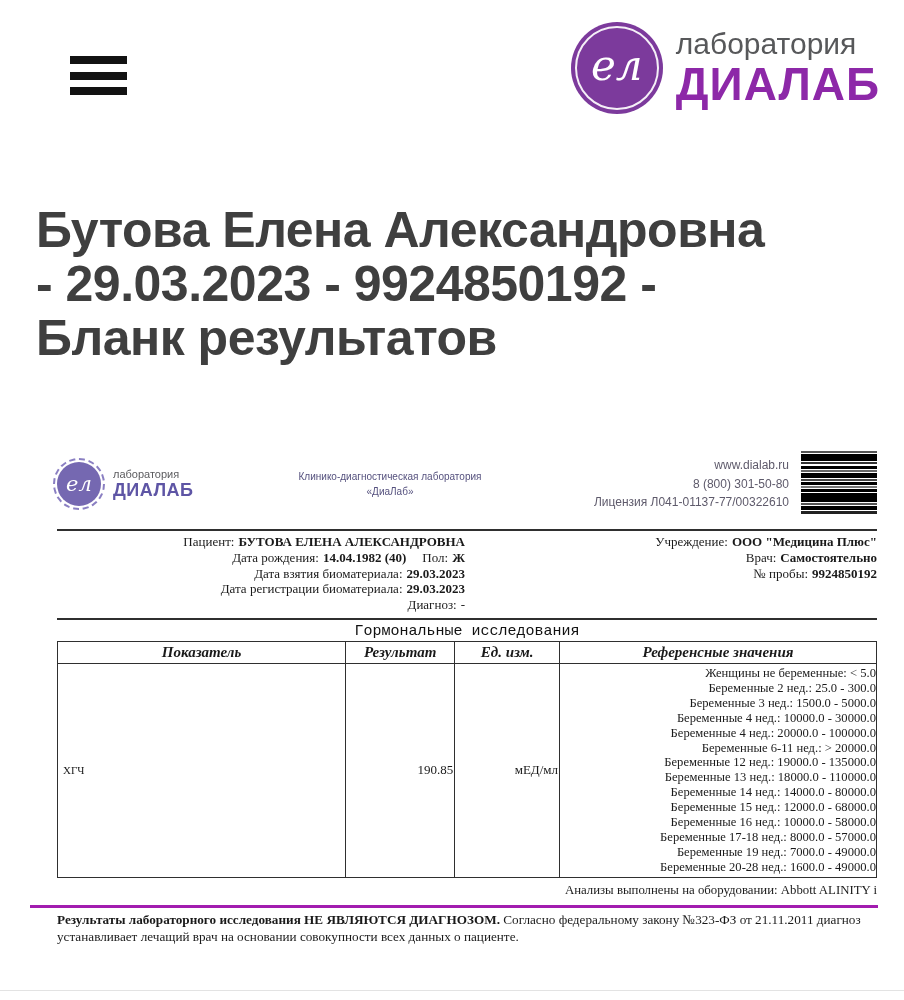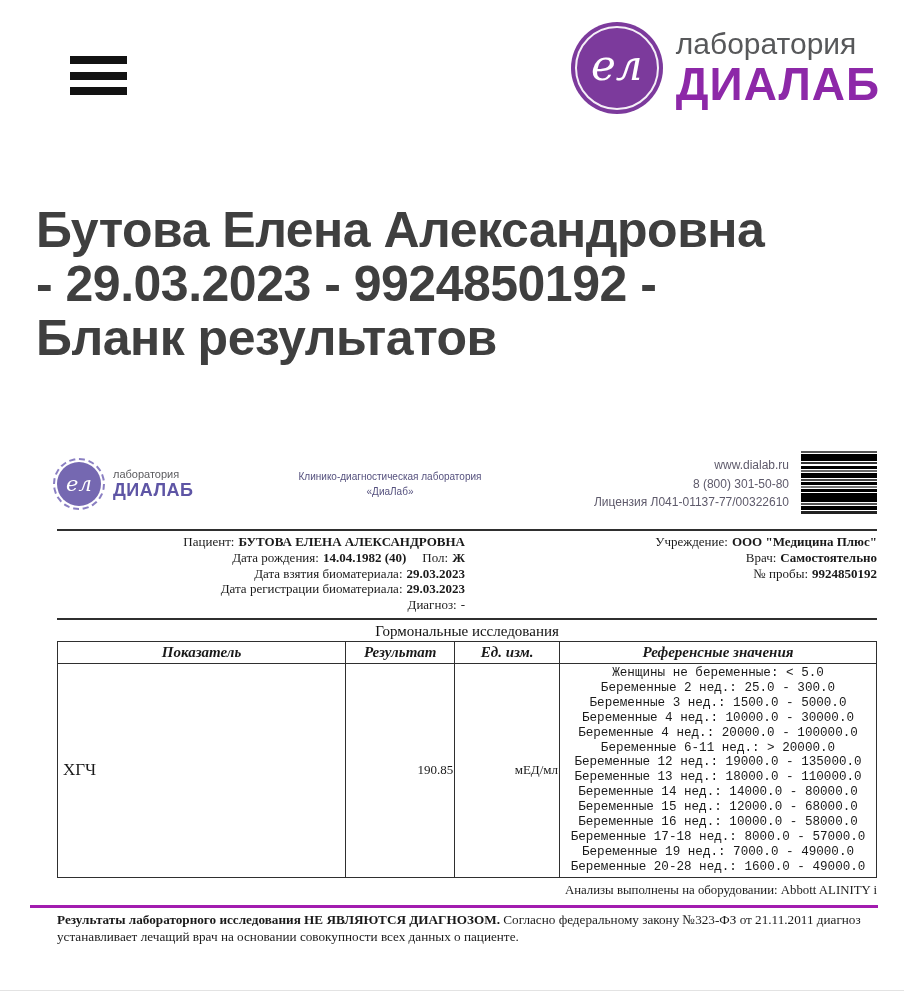--- a/index.html
+++ b/index.html
@@ -74,32 +74,32 @@
     padding:3px 0 5px 5px; display:flex; font-size:13px; line-height:15.8px;
   }
   .p-left { flex:1; }
   .p-right { width:412px; }
   .p-row { white-space:nowrap;text-align:right; }
   .p-label { margin-right:4px; }
   .p-label2 { margin-left:16px; margin-right:4px; }
   .p-value { font-weight:bold; }
   .p-value.plain { font-weight:normal; }
 
-  .section-title { text-align:center; font-size:15px; margin:3px 0 1px; color:#111; }
+  .section-title { text-align:center; font-size:15px; margin:3px 0 1px; color:#111;font-family:Liberation Mono, monospace; }
 
   .res-table { width:100%; border-collapse:collapse; table-layout:fixed; }
   .res-table th, .res-table td { border:1px solid #2f2f2f; }
   .res-table th {
     font-style:italic; font-weight:bold; text-align:center;
     font-size:15px; padding:2px 0; font-weight:600;
   }
   .col-ind { width:35.2%; } .col-res { width:13.3%; } .col-unit { width:12.8%; } .col-ref { width:38.7%; }
-  td.ind { padding-left:5px; font-size:17px; vertical-align:middle; }
+  td.ind { padding-left:5px; font-size:11px; vertical-align:middle; }
   td.res, td.unit { text-align:right; font-size:13px; vertical-align:middle; }
-  td.refs { text-align:center; font-size:12.6px; line-height:14.9px; padding:2px 0; vertical-align:middle;font-family:Liberation Mono, monospace; }
+  td.refs { text-align:right; font-size:12.6px; line-height:14.9px; padding:2px 0; vertical-align:middle; }
 
   .biomaterials { text-align:right; font-size:12.8px; line-height:16.5px; margin-top:4px; }
 
   .doc-footer { margin-top:7px; border-top:3px solid #a21caf; padding-top:4px; }
   .doc-footer p { margin:0 0 0 27px; font-size:13.2px; line-height:16.5px; width:818px; }
   .footer-strong { font-weight:bold; }
 
   .bottom-line { position:absolute; left:0; right:0; bottom:9px; height:1px; background:#e3e3e3; }
 </style>
 </head>

